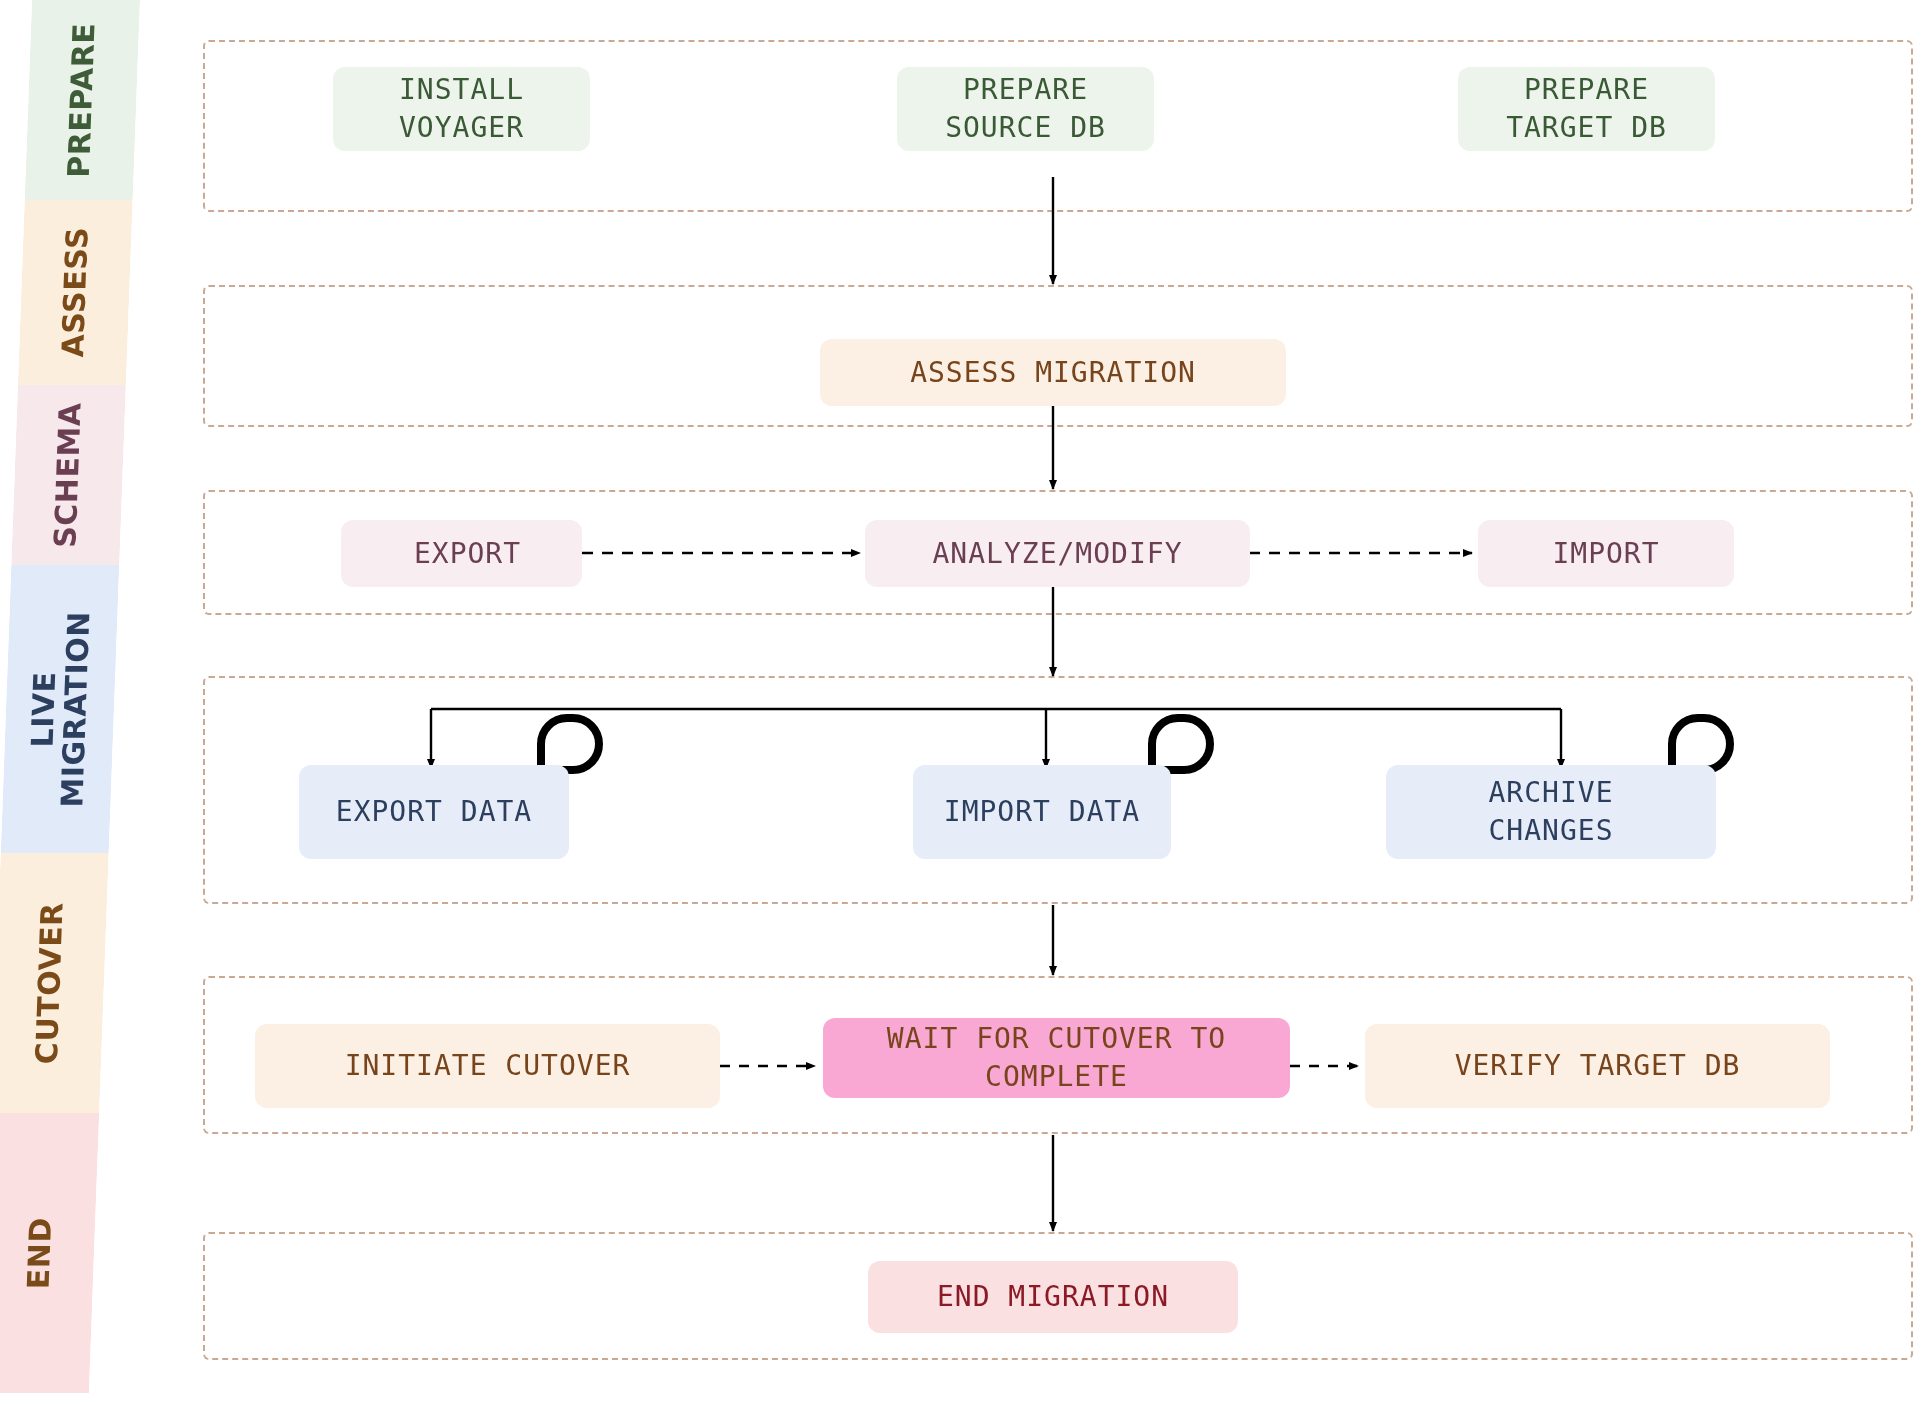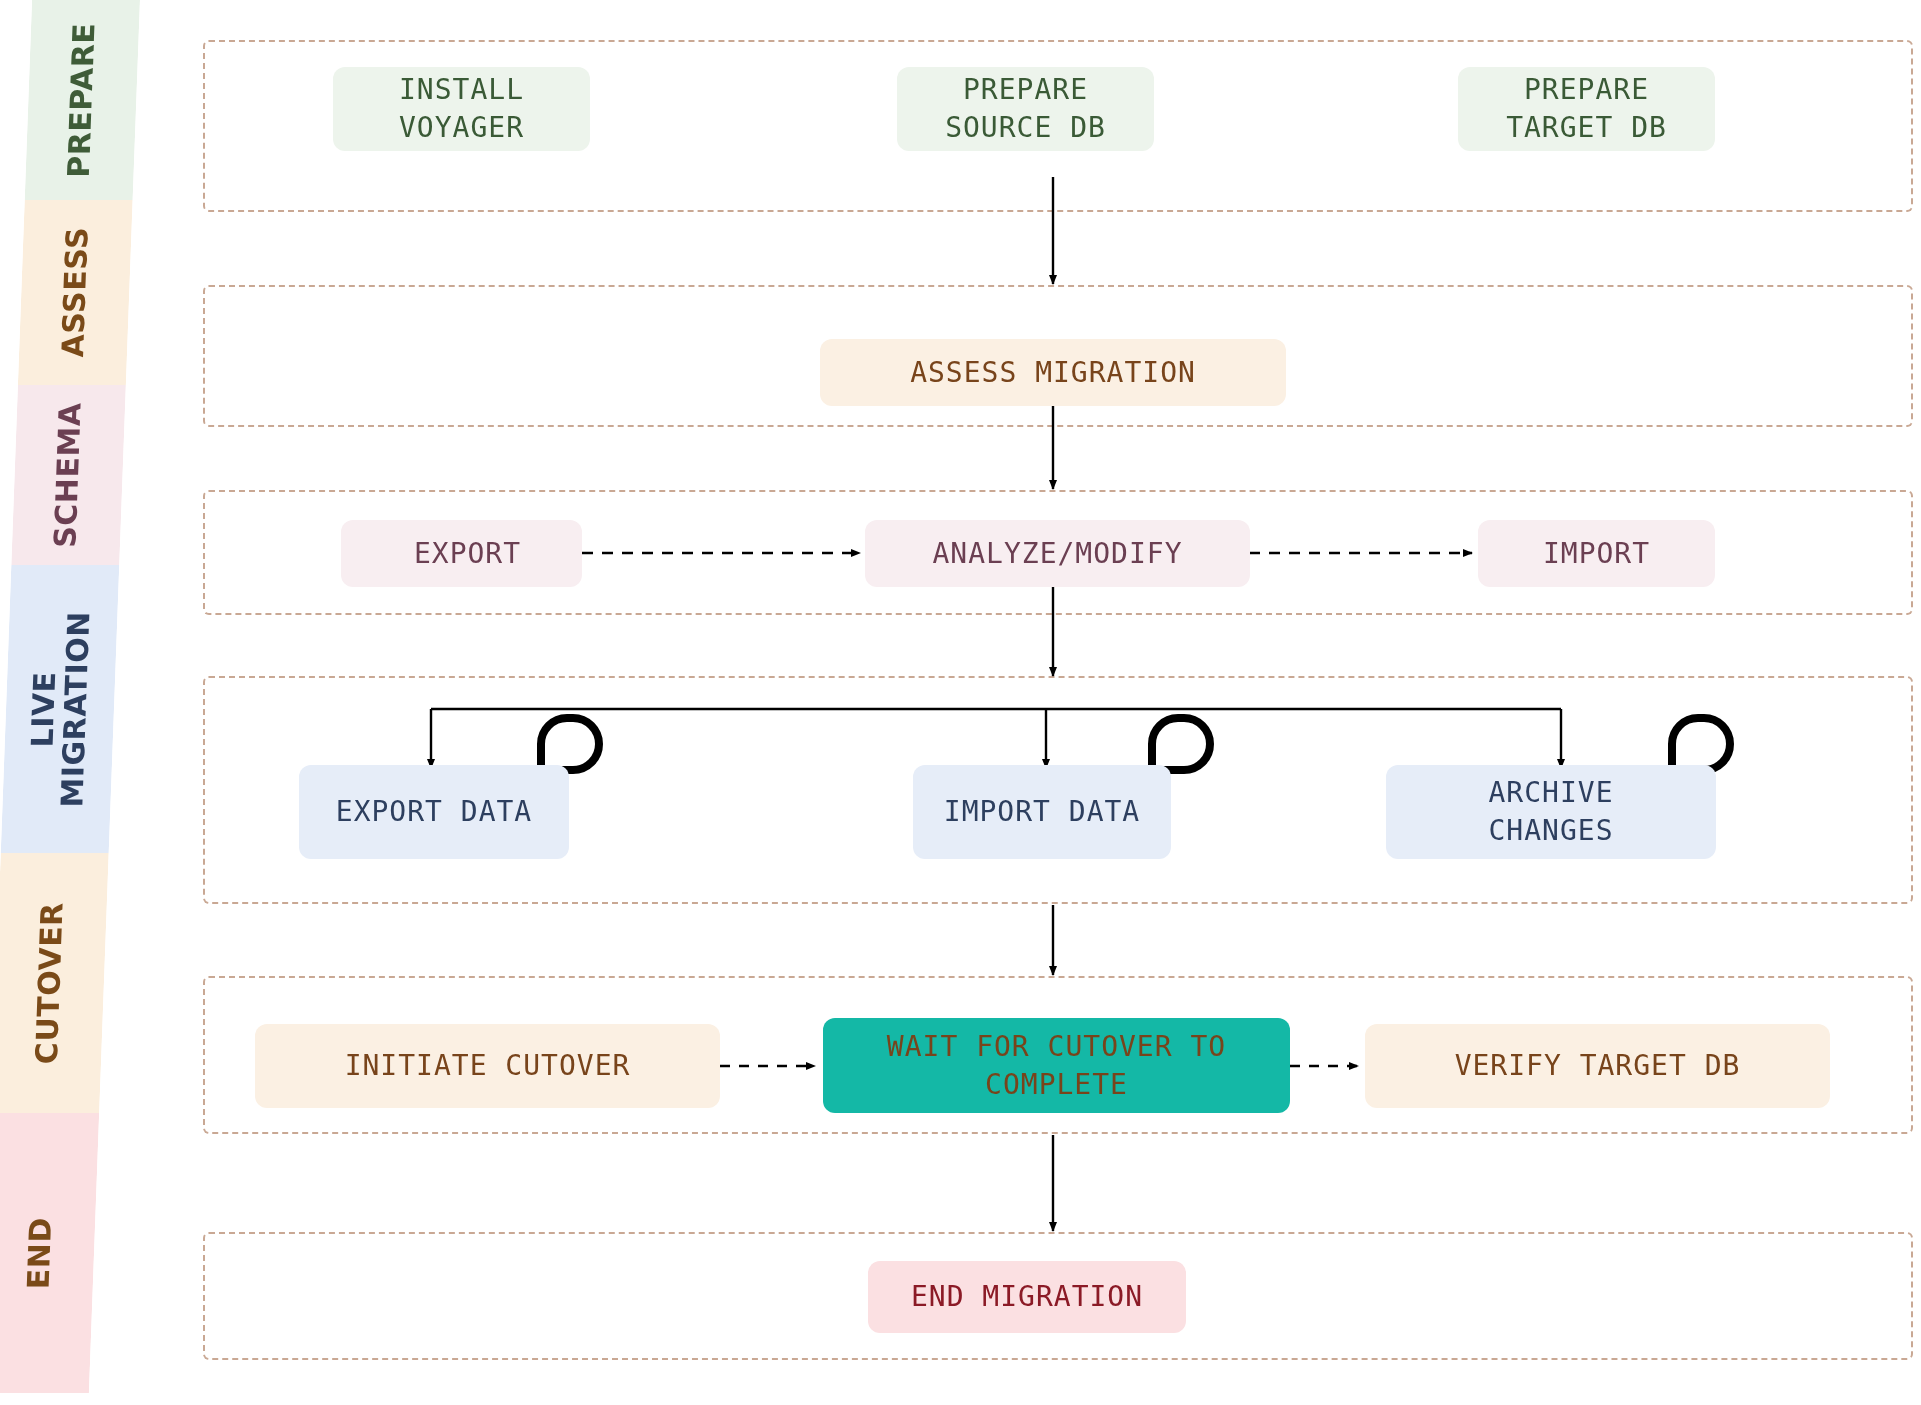--- a/index.html
+++ b/index.html
@@ -153,35 +153,35 @@
               background:#edf4ec; color:#3a5a36;">PREPARE
 TARGET DB</div>
 
   <div class="node" style="left:820px; top:327px; width:466px; height:67px;
               background:#fbf0e3; color:#78441b;margin-top:12px;">ASSESS MIGRATION</div>
 
   <div class="node" style="left:341px; top:520px; width:241px; height:67px;
               background:#f8eef1; color:#6b3f52;padding-left:12px;">EXPORT</div>
   <div class="node" style="left:865px; top:520px; width:385px; height:67px;
               background:#f8eef1; color:#6b3f52;">ANALYZE/MODIFY</div>
-  <div class="node" style="left:1478px; top:520px; width:237px; height:67px;
+  <div class="node" style="left:1478px; top:520px; width:256px; height:67px;
               background:#f8eef1; color:#6b3f52;">IMPORT</div>
 
   <div class="node" style="left:299px; top:765px; width:270px; height:94px;
               background:#e6edf8; color:#2d3f5f;">EXPORT DATA</div>
   <div class="node" style="left:913px; top:765px; width:258px; height:94px;
               background:#e6edf8; color:#2d3f5f;">IMPORT DATA</div>
   <div class="node" style="left:1386px; top:765px; width:330px; height:94px;
               background:#e6edf8; color:#2d3f5f;">ARCHIVE
 CHANGES</div>
 
   <div class="node" style="left:255px; top:1024px; width:465px; height:84px;
               background:#fbf0e3; color:#78441b;">INITIATE CUTOVER</div>
-  <div class="node" style="left:823px; top:1018px; width:467px; height:95px;
-              background:#14b8a6; color:#78441b;">WAIT FOR CUTOVER TO
+  <div class="node" style="left:823px; top:1018px; width:467px; height:80px;
+              background:#f9a8d4; color:#78441b;">WAIT FOR CUTOVER TO
 COMPLETE</div>
   <div class="node" style="left:1365px; top:1024px; width:465px; height:84px;
               background:#fbf0e3; color:#78441b;">VERIFY TARGET DB</div>
 
-  <div class="node" style="left:868px; top:1261px; width:318px; height:72px;
+  <div class="node" style="left:868px; top:1261px; width:370px; height:72px;
               background:#fbe0e2; color:#8b1a26;">END MIGRATION</div>
 
 </div>
 
 </body></html>

